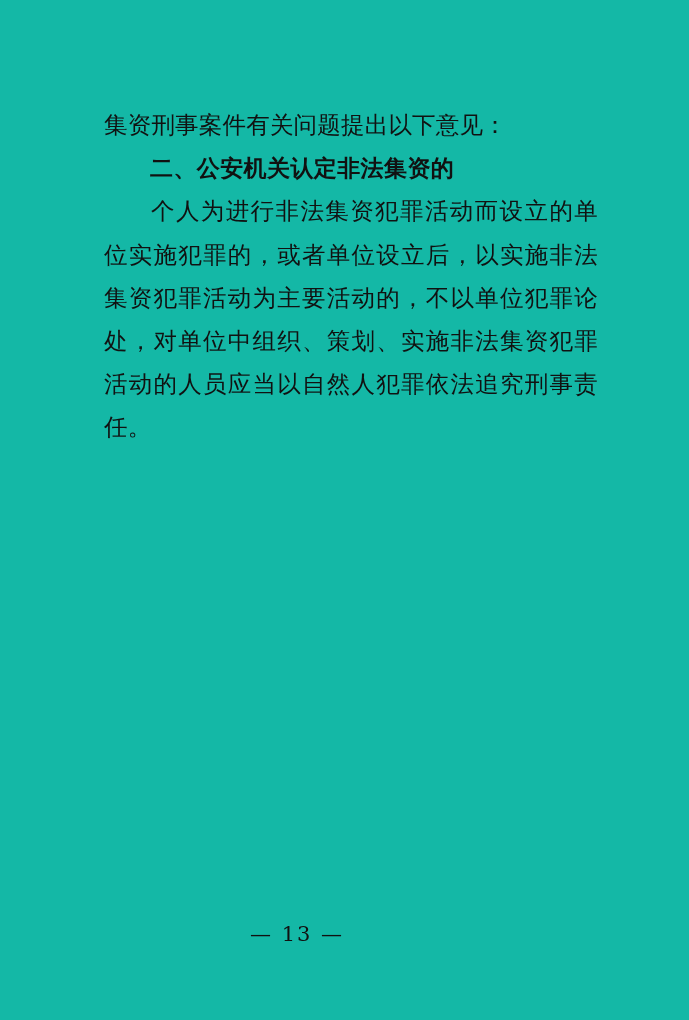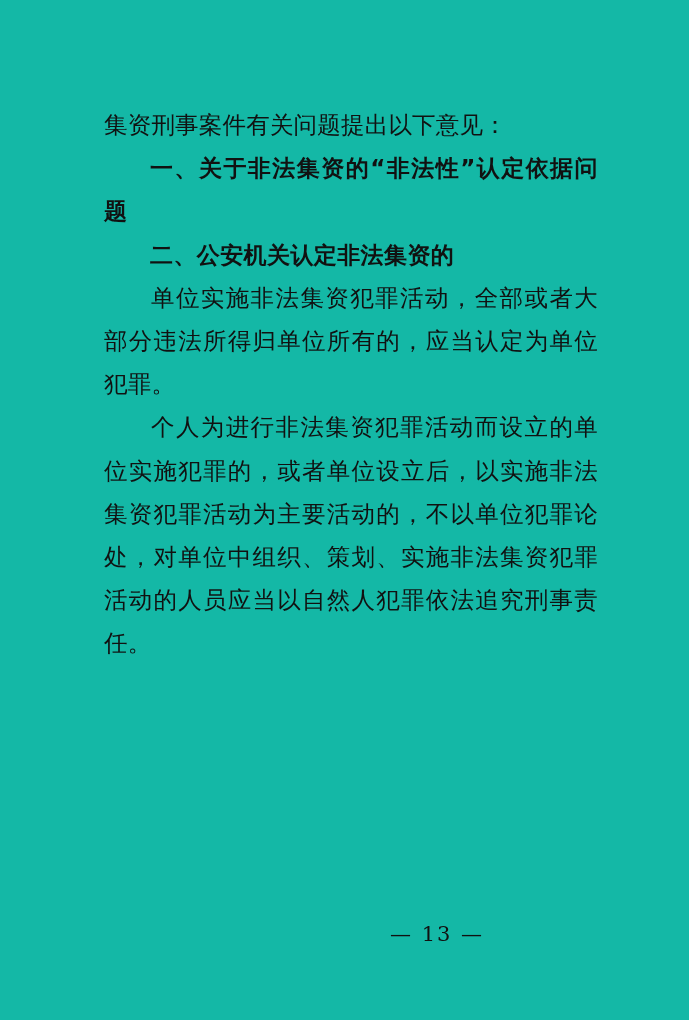--- a/index.html
+++ b/index.html
@@ -49,41 +49,39 @@
     font-weight: bold;
     font-family: "DejaVu Sans", "Liberation Sans", sans-serif;
     font-size: 23px;
     letter-spacing: 0.4px;
   }
   .footer {
     position: absolute;
     left: 0;
     top: 922px;
     width: 624px;
-    text-align: center;
+    text-align: left;
     padding-right: 12px;
   }
   .footer .pagenum {
     display: inline-block;
     font-size: 21px;
     font-family: "DejaVu Serif", "Liberation Serif", serif;
     letter-spacing: 2px;
     margin-left: 250px;
   }
 </style>
 </head>
 <body>
 
 <div class="page">
 
   <div class="text-block">
     <p class="continued">集资刑事案件有关问题提出以下意见：</p>
-    <p class="heading">一、关于非法集资的“非法性”认定依据问题</p>
     <p class="heading">二、公安机关认定非法集资的</p>
-    <p class="indented">单位实施非法集资犯罪活动，全部或者大部分违法所得归单位所有的，应当认定为单位犯罪。</p>
     <p class="indented">个人为进行非法集资犯罪活动而设立的单位实施犯罪的，或者单位设立后，以实施非法集资犯罪活动为主要活动的，不以单位犯罪论处，对单位中组织、策划、实施非法集资犯罪活动的人员应当以自然人犯罪依法追究刑事责任。</p>
   </div>
 
   <div class="footer">
     <span class="pagenum">— 13 —</span>
   </div>
 
 </div>
 
 </body></html>

